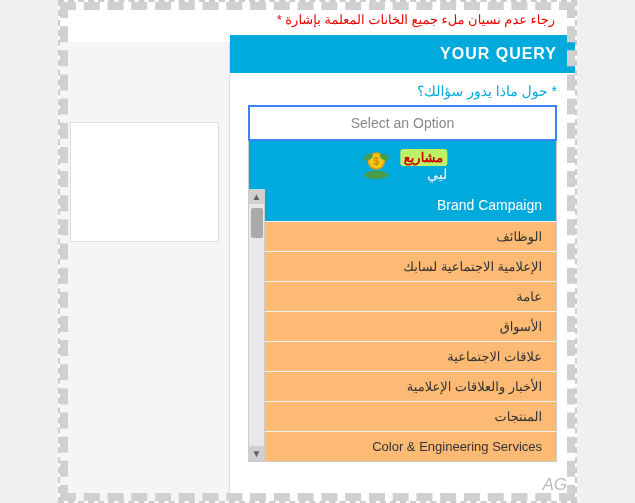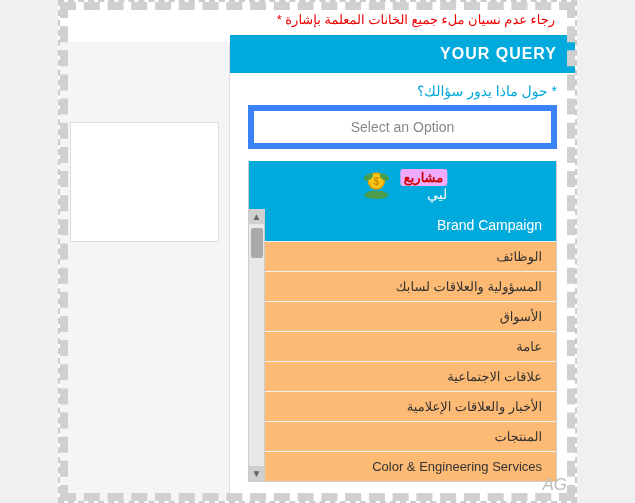--- a/index.html
+++ b/index.html
@@ -63,22 +63,22 @@
     }
 
     .question-row span {
       color: #00aadc;
       font-size: 14px;
       margin-left: 12px;
     }
 
     
     .select-field {
-      margin: 0 18px 12px 18px;
-      border: 6px solid #3b82f6;
+      margin: 0 18px 0 18px;
+      border: 2px solid #3b82f6;
       background: #fff;
       padding: 8px 12px;
       font-size: 14px;
       color: #888;
       text-align: center;
       cursor: pointer;
       position: relative;
     }
 
     
@@ -201,21 +201,21 @@
 
     
     .main-content {
       margin-left: 170px;
     }
 
     .logo-arabic {
       color: #cc0000;
       font-weight: bold;
       font-size: 13px;
-      background: #f0abfc;
+      background: #bef264;
       border-radius: 3px;
       padding: 1px 4px;
     }
 
     .logo-arabic-sub {
       color: #cc0000;
       font-size: 11px;
     }
   </style>
 </head>
@@ -278,27 +278,27 @@
 
         <div class="options-list">
 
           <div class="dropdown-option-highlighted">
             <span>Brand Campaign</span>
           </div>
           <div class="dropdown-option">
             <span>الوظائف</span>
           </div>
           <div class="dropdown-option">
-            <span>المسؤولية والعلاقات لسابك</span>
+            <span>الإعلامية الاجتماعية لسابك</span>
+          </div>
+          <div class="dropdown-option">
+            <span>عامة</span>
           </div>
           <div class="dropdown-option">
             <span>الأسواق</span>
-          </div>
-          <div class="dropdown-option">
-            <span>عامة</span>
           </div>
           <div class="dropdown-option">
             <span>علاقات الاجتماعية</span>
           </div>
           <div class="dropdown-option">
             <span>الأخبار والعلاقات الإعلامية</span>
           </div>
           <div class="dropdown-option">
             <span>المنتجات</span>
           </div>

